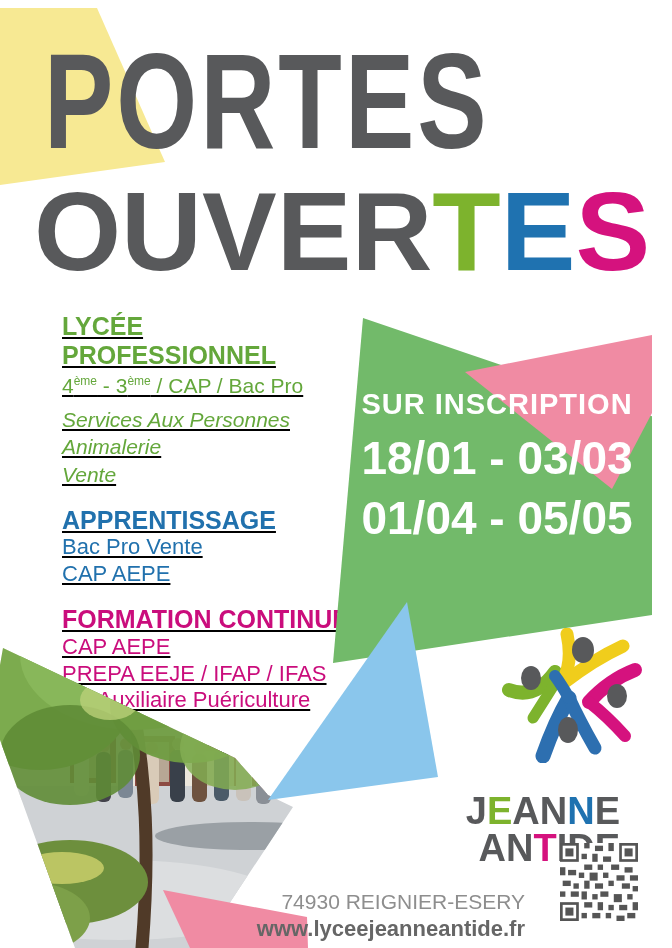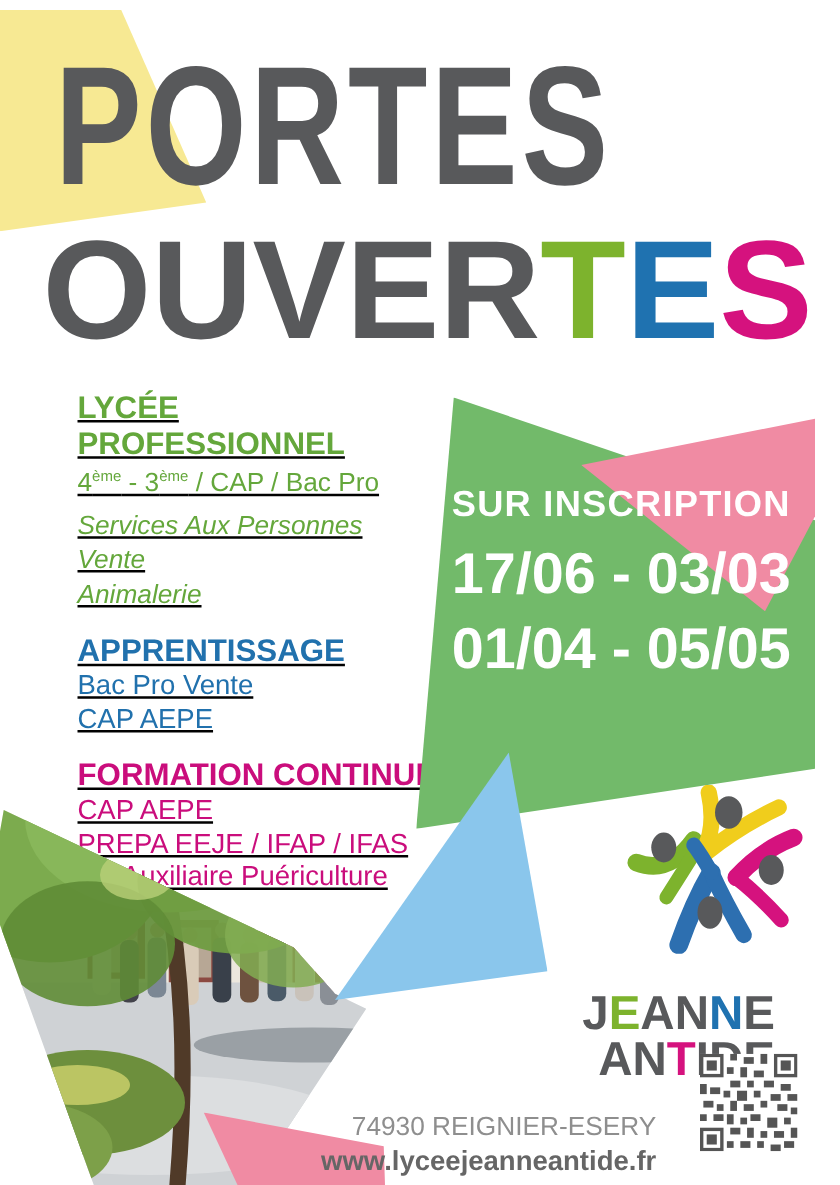--- a/index.html
+++ b/index.html
@@ -69,22 +69,22 @@
   <div class="shape yellow-quad"></div>
 
   <div class="abs t-portes">PORTES</div>
   <div class="abs t-ouvertes"><span class="seg-gray">OUVER</span><span class="seg-green">T</span><span class="seg-blue">E</span><span class="seg-magenta">S</span></div>
 
   <div class="abs left-col">
     <div class="sec-h h-green">LYCÉE PROFESSIONNEL</div>
     <div class="grade-line"><span>4</span><sup>ème</sup><span> - 3</span><sup>ème</sup><span> / CAP / Bac Pro</span></div>
     <div class="gap1"></div>
     <div class="italic-item">Services Aux Personnes</div>
+    <div class="italic-item">Animalerie</div>
     <div class="italic-item">Vente</div>
-    <div class="italic-item">Animalerie</div>
     <div class="gap2"></div>
     <div class="sec-h h-blue">APPRENTISSAGE</div>
     <div class="plain-blue">Bac Pro Vente</div>
     <div class="plain-blue">CAP AEPE</div>
     <div class="gap2"></div>
     <div class="sec-h h-magenta">FORMATION CONTINUE</div>
     <div class="plain-magenta">CAP AEPE</div>
     <div class="plain-magenta">PREPA EEJE / IFAP / IFAS</div>
     <div class="plain-magenta"><span class="b">DE</span><span> Auxiliaire Puériculture</span></div>
   </div>
@@ -152,21 +152,21 @@
         <rect x="420" y="880" width="14" height="50" fill="#3f2717"></rect>
         <rect x="286" y="884" width="120" height="10" fill="#54331f"></rect>
       </g>
     </svg>
   </div>
 
   <div class="shape green-banner"></div>
   <div class="shape pink-tri-top"></div>
   <div class="abs inscription">
     <div class="insc-label">SUR INSCRIPTION</div>
-    <div class="insc-date">17/06 - 03/03</div>
+    <div class="insc-date">18/01 - 03/03</div>
     <div class="insc-date">01/04 - 05/05</div>
   </div>
 
   <div class="shape blue-tri"></div>
   <div class="shape pink-tri-bottom"></div>
 
   <svg class="abs logo-svg" width="150" height="135" viewBox="0 0 150 135" xmlns="http://www.w3.org/2000/svg">
     <path d="M12,62 Q38,72 58,44" stroke="#7db32d" stroke-width="14" fill="none" stroke-linecap="round"></path>
     <path d="M36,90 Q50,68 60,52" stroke="#7db32d" stroke-width="11" fill="none" stroke-linecap="round"></path>
     <path d="M70,6 Q76,34 66,52" stroke="#f0cd1c" stroke-width="13" fill="none" stroke-linecap="round"></path>

